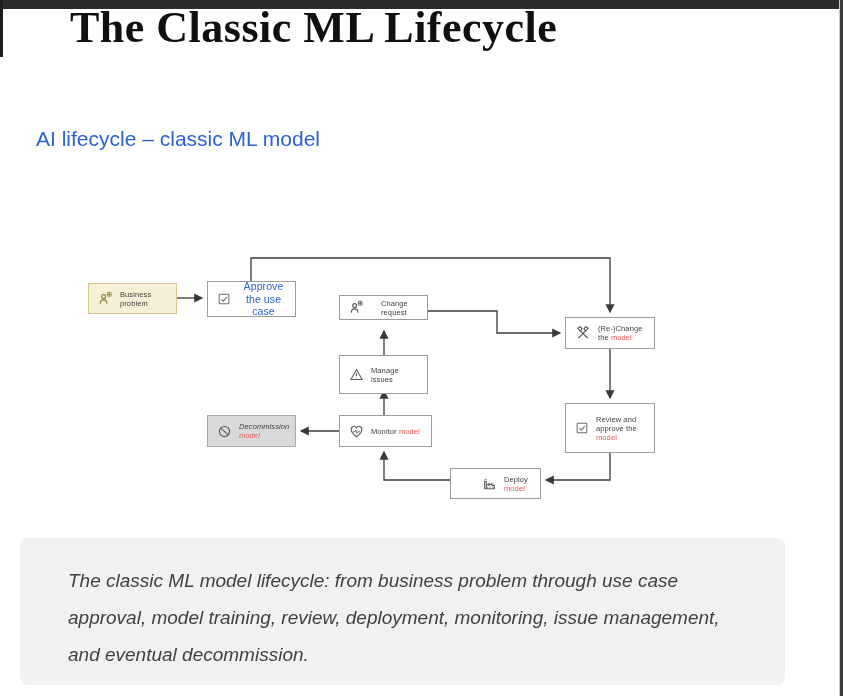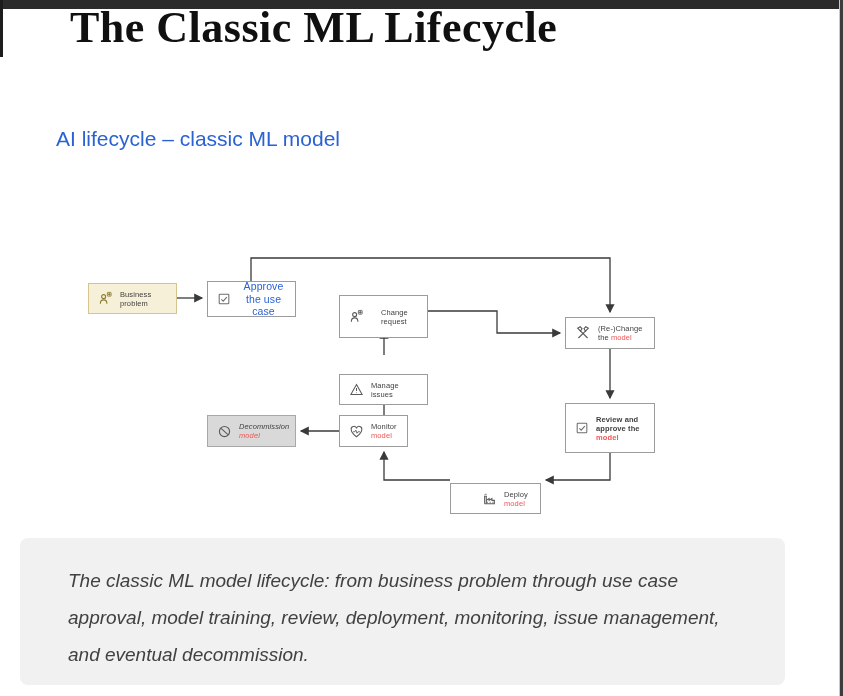--- a/index.html
+++ b/index.html
@@ -17,21 +17,21 @@
   .right-edge { position:absolute; right:0; top:0; width:4px; height:696px; background:#3d3d3d; border-left:1px solid #c9c9c9; }
 
   .page-title {
     position:absolute; left:30px; top:2px;
     font-family:"Liberation Serif", serif;
     font-weight:700; font-size:44px; letter-spacing:.5px;
     color:#101010;
     margin-left:40px;
   }
   .figure-title {
-    position:absolute; left:56px; top:127px;
+    position:absolute; left:36px; top:127px;
     font-size:21px; font-weight:400;
     color:#2a62d4;
   }
 
   
   .node {
     position:absolute;
     display:flex; align-items:center; gap:7px;
     padding:2px 6px 2px 9px;
     background:#ffffff;
@@ -39,27 +39,27 @@
     font-size:7.5px; line-height:9px; color:#3f3f3f;
     letter-spacing:.1px;
   }
   .node .lbl { flex:1; }
   .node .red { color:#f25555; }
   .node .icon { display:inline-flex; flex:0 0 auto; }
   .node svg { display:block; }
 
   .n-business     { left:88px;  top:283px; width:89px; height:31px; background:#f7f0d8; border-color:#d6c48e;align-items:center; }
   .n-approve      { left:207px; top:281px; width:89px; height:36px; font-size:10.5px; line-height:12.5px; color:#2a62d4;text-align:center; }
-  .n-change       { left:339px; top:295px; width:89px; height:43px;gap:17px; }
-  .n-manage       { left:339px; top:374px; width:89px; height:31px; }
-  .n-monitor      { left:339px; top:415px; width:69px; height:32px; }
+  .n-change       { left:339px; top:295px; width:89px; height:25px;gap:17px; }
+  .n-manage       { left:339px; top:355px; width:89px; height:39px; }
+  .n-monitor      { left:339px; top:415px; width:93px; height:32px; }
   .n-decommission { left:207px; top:415px; width:89px; height:32px; background:#d9d9d9; border-color:#a8a8a8;font-style:italic; }
   .n-retrain      { left:565px; top:317px; width:90px; height:32px; }
-  .n-review       { left:565px; top:403px; width:90px; height:50px;font-weight:bold; }
-  .n-deploy       { left:450px; top:483px; width:91px; height:31px;padding-left:31px; }
+  .n-review       { left:565px; top:403px; width:90px; height:50px; }
+  .n-deploy       { left:450px; top:468px; width:91px; height:31px;padding-left:31px; }
 
   .connectors { position:absolute; left:0; top:0; width:843px; height:696px; pointer-events:none; }
   .connectors polyline { fill:none; stroke:#3a3a3a; stroke-width:1.3; }
 
   .caption-box {
     position:absolute; left:20px; top:538px;
     width:765px; height:147px;
     background:#f1f1f2; border-radius:8px;
     padding:24px 58px 0 32px;
   }

